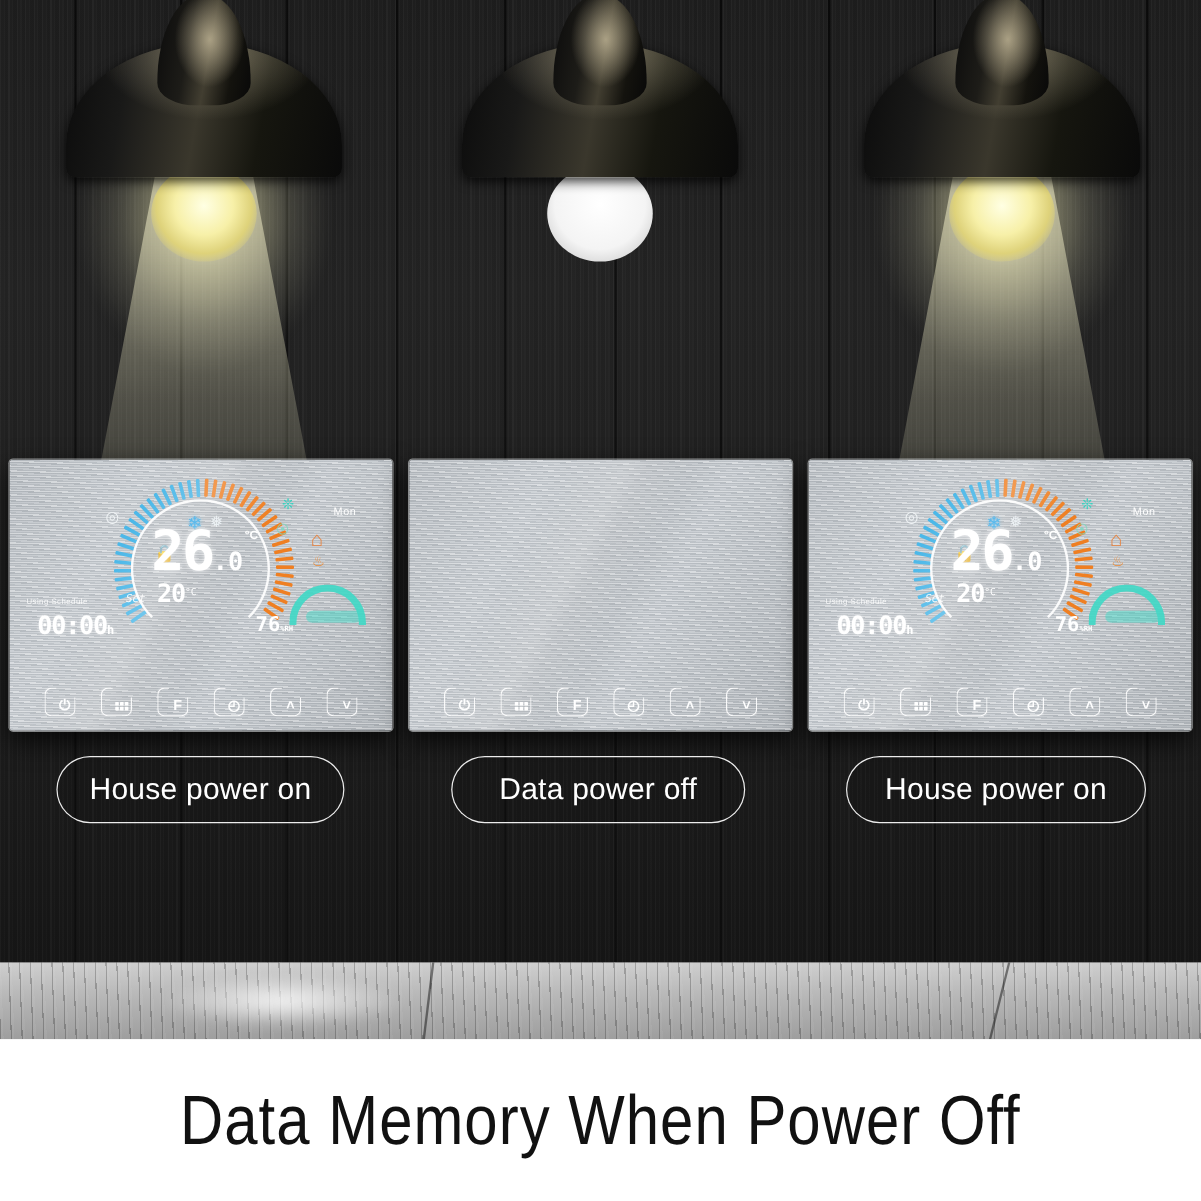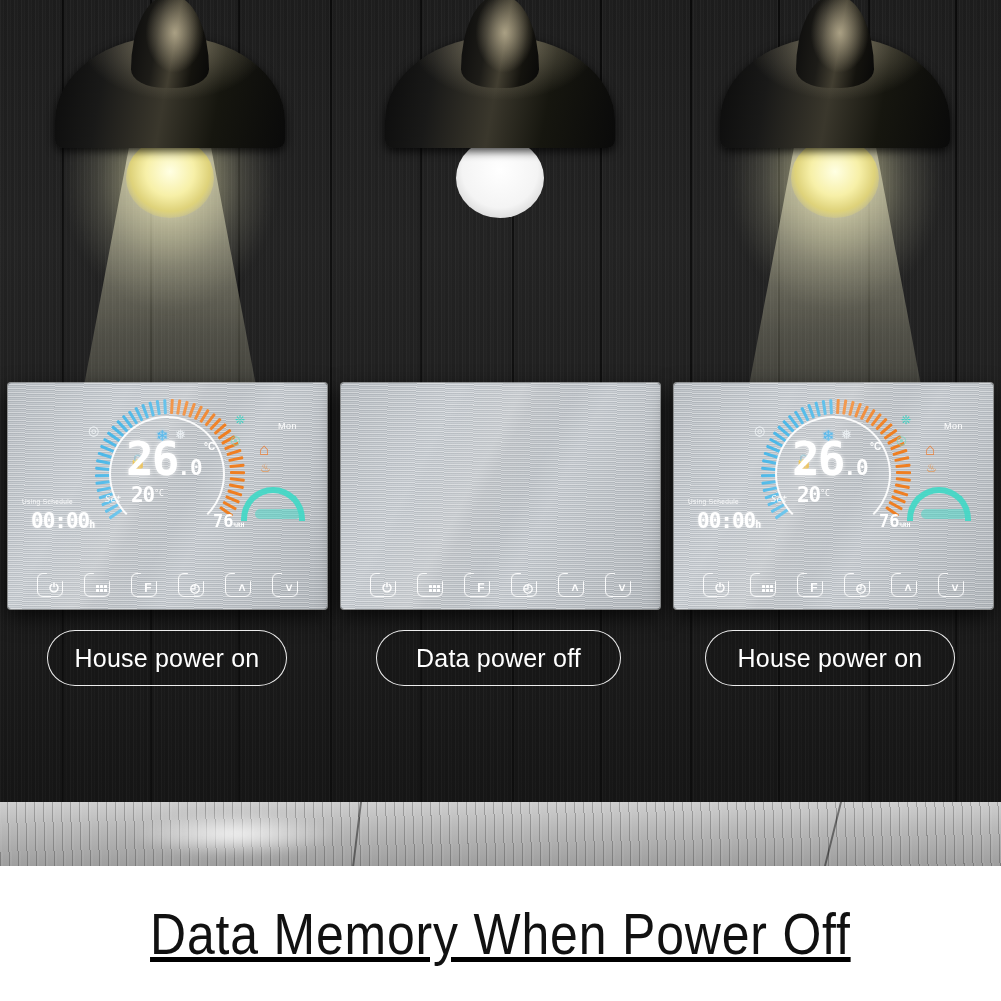--- a/index.html
+++ b/index.html
@@ -155,21 +155,21 @@
 
   
   .pill { position:absolute; top:630px; height:56px;
           border:1.6px solid rgba(255,255,255,.92); border-radius:30px;
           display:flex; align-items:center; justify-content:center;
           color:#fff; font-size:25px; letter-spacing:.2px;
           background:rgba(0,0,0,.08); }
 
   
   .caption { position:absolute; left:0; top:866px; width:1001px; height:135px;
-             background:#fff; display:flex; align-items:center; justify-content:center;text-decoration:underline; }
+             background:#fff; display:flex; align-items:center; justify-content:center; }
   .caption span { font-family:"Liberation Sans Narrow","Liberation Sans", sans-serif;
                   font-size:58px; color:#111; letter-spacing:1px;
                   transform:scaleX(.86); transform-origin:center; white-space:nowrap; }
 </style>
 </head>
 <body>
 
 <div id="stage">
 
   <div id="scene">

